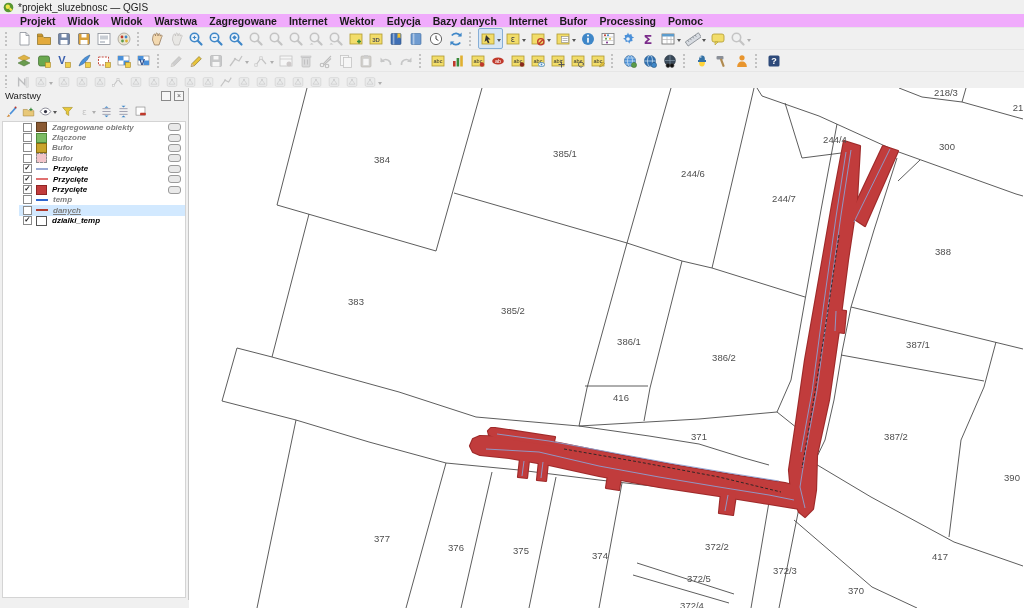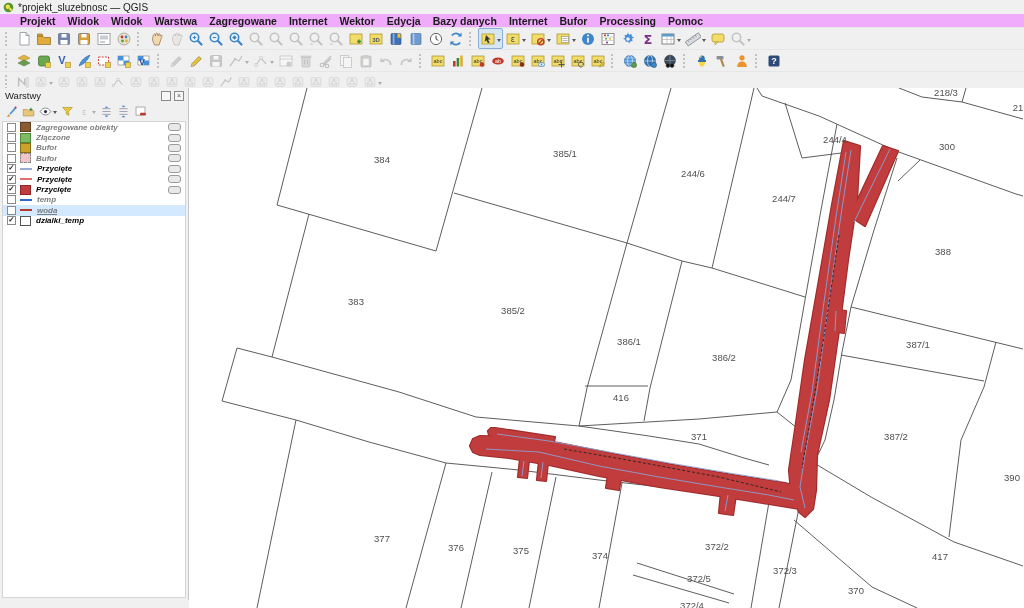--- a/index.html
+++ b/index.html
@@ -22,21 +22,21 @@
   .caret{width:0;height:0;border:2.6px solid transparent;border-top:3.2px solid #555;margin:5px 0 0 1px;}
   .panel{position:absolute;left:0;top:88px;width:188px;bottom:8px;background:#f0f0f0;border-right:1px solid #c6c6c6;}
   .panel-header{height:13px;display:flex;align-items:center;justify-content:space-between;padding:1px 4px 0 5px;}
   .panel-header .ptitle{font-size:9.5px;color:#222;}
   .win-btns{display:flex;gap:3px;align-items:center;}
   .wbtn{width:8px;height:8px;border:1px solid #8a8a8a;background:#f6f6f6;font-size:7px;line-height:7px;
         text-align:center;color:#555;}
   .panel-tools{height:18px;display:flex;align-items:center;padding-left:3px;}
   .panel-tools .tbtn{height:16px;}
   .panel-tools .tbtn svg{width:13px;height:13px;}
-  .layer-list{position:absolute;top:33px;left:2px;right:2px;bottom:2px;background:#fff;border:1px solid #d4d4d4;overflow:hidden;}
+  .layer-list{position:absolute;top:33px;left:2px;right:2px;bottom:2px;background:#fff;border:1px solid #d4d4d4;overflow:hidden;padding-left:16px;}
   .layer-row{display:flex;align-items:center;height:10.4px;padding-left:4px;font-size:8px;font-weight:bold;color:#000;}
   .layer-row.selected{background:#d2e9ff;}
   .layer-row .cb{flex:none;width:7px;height:7px;border:1px solid #8a8a8a;background:#fff;margin-right:4px;
         font-size:7.5px;line-height:6px;text-align:center;color:#222;}
   .sw-fill{flex:none;width:9px;height:8px;margin-right:5px;border:1px solid;}
   .sw-fill.dashed{border-style:dashed;}
   .sw-line{flex:none;width:12px;height:2px;margin-right:5px;margin-left:0px;}
   .lname{white-space:nowrap;overflow:hidden;font-style:italic;}
   .lname.unchecked{font-style:italic;color:#7d7d7d;}
   .lname.u{text-decoration:underline;}
@@ -812,21 +812,21 @@
         <span class="indicator"></span>
       </div>
       <div class="layer-row">
         <span class="cb"></span>
         <span class="sw-line" style="background:#2f67d0"></span>
         <span class="lname unchecked">temp</span>
       </div>
       <div class="layer-row selected">
         <span class="cb"></span>
         <span class="sw-line" style="background:#b03a2e"></span>
-        <span class="lname unchecked u">woda</span>
+        <span class="lname unchecked u">danych</span>
       </div>
       <div class="layer-row">
         <span class="cb">✓</span>
         <span class="sw-fill" style="background:#ffffff;border-color:#555555"></span>
         <span class="lname">dzialki_temp</span>
       </div>
     </div>
 </div>
 
 <div class="map" id="mapArea">

